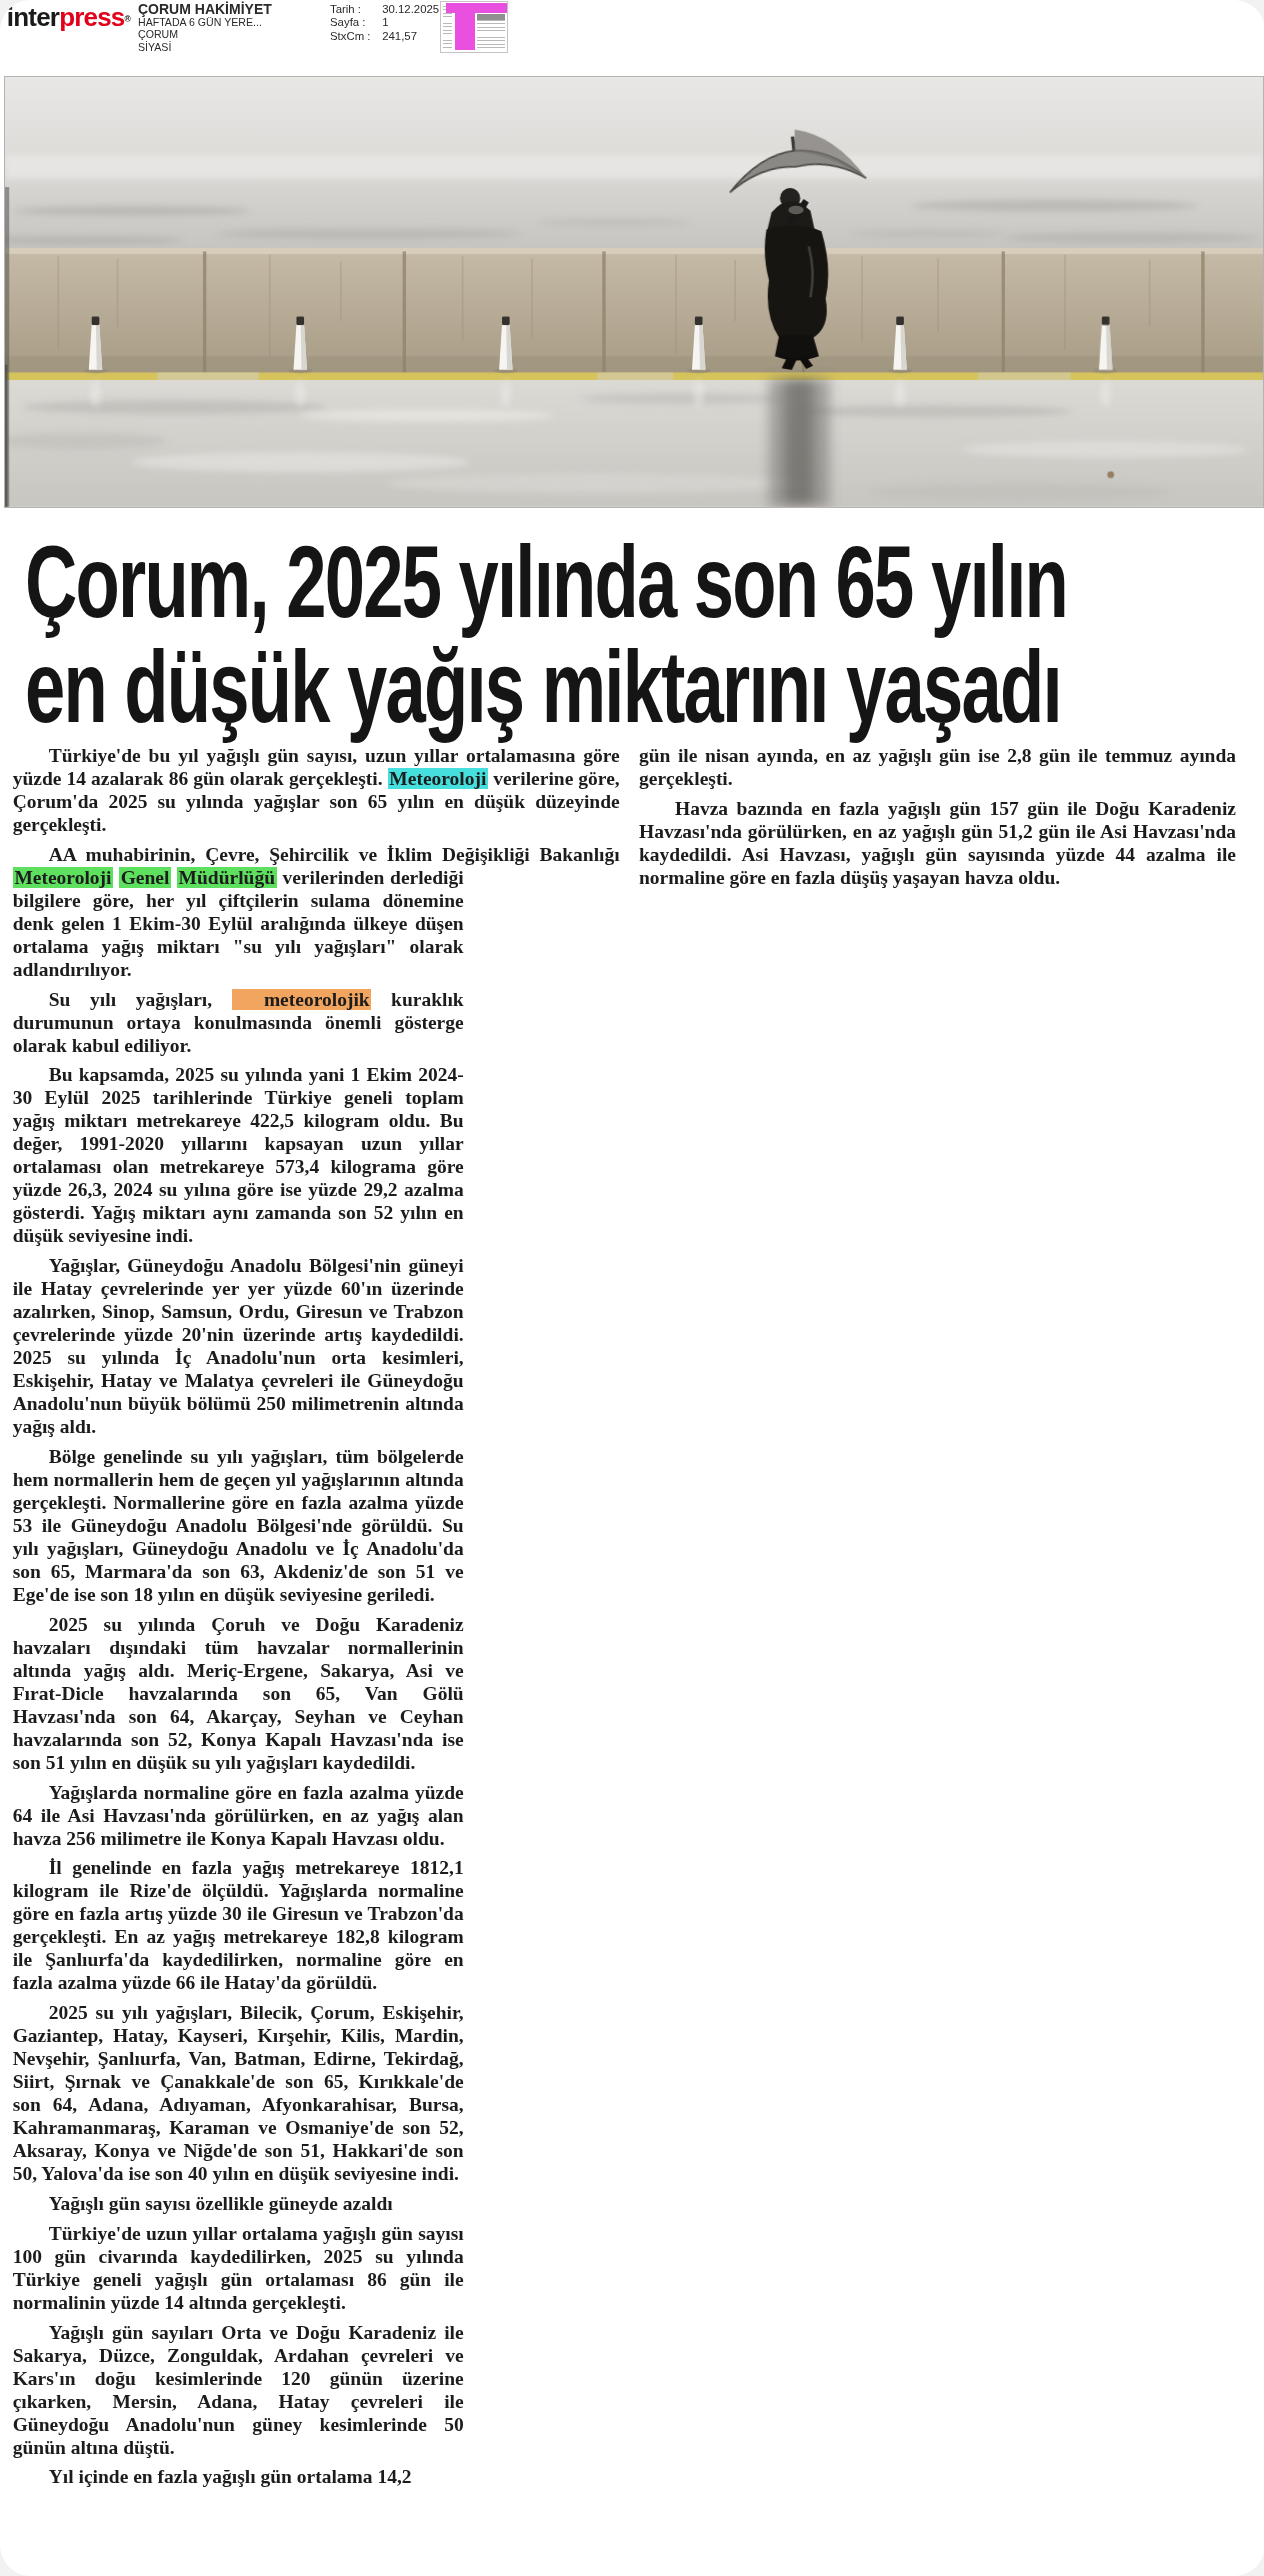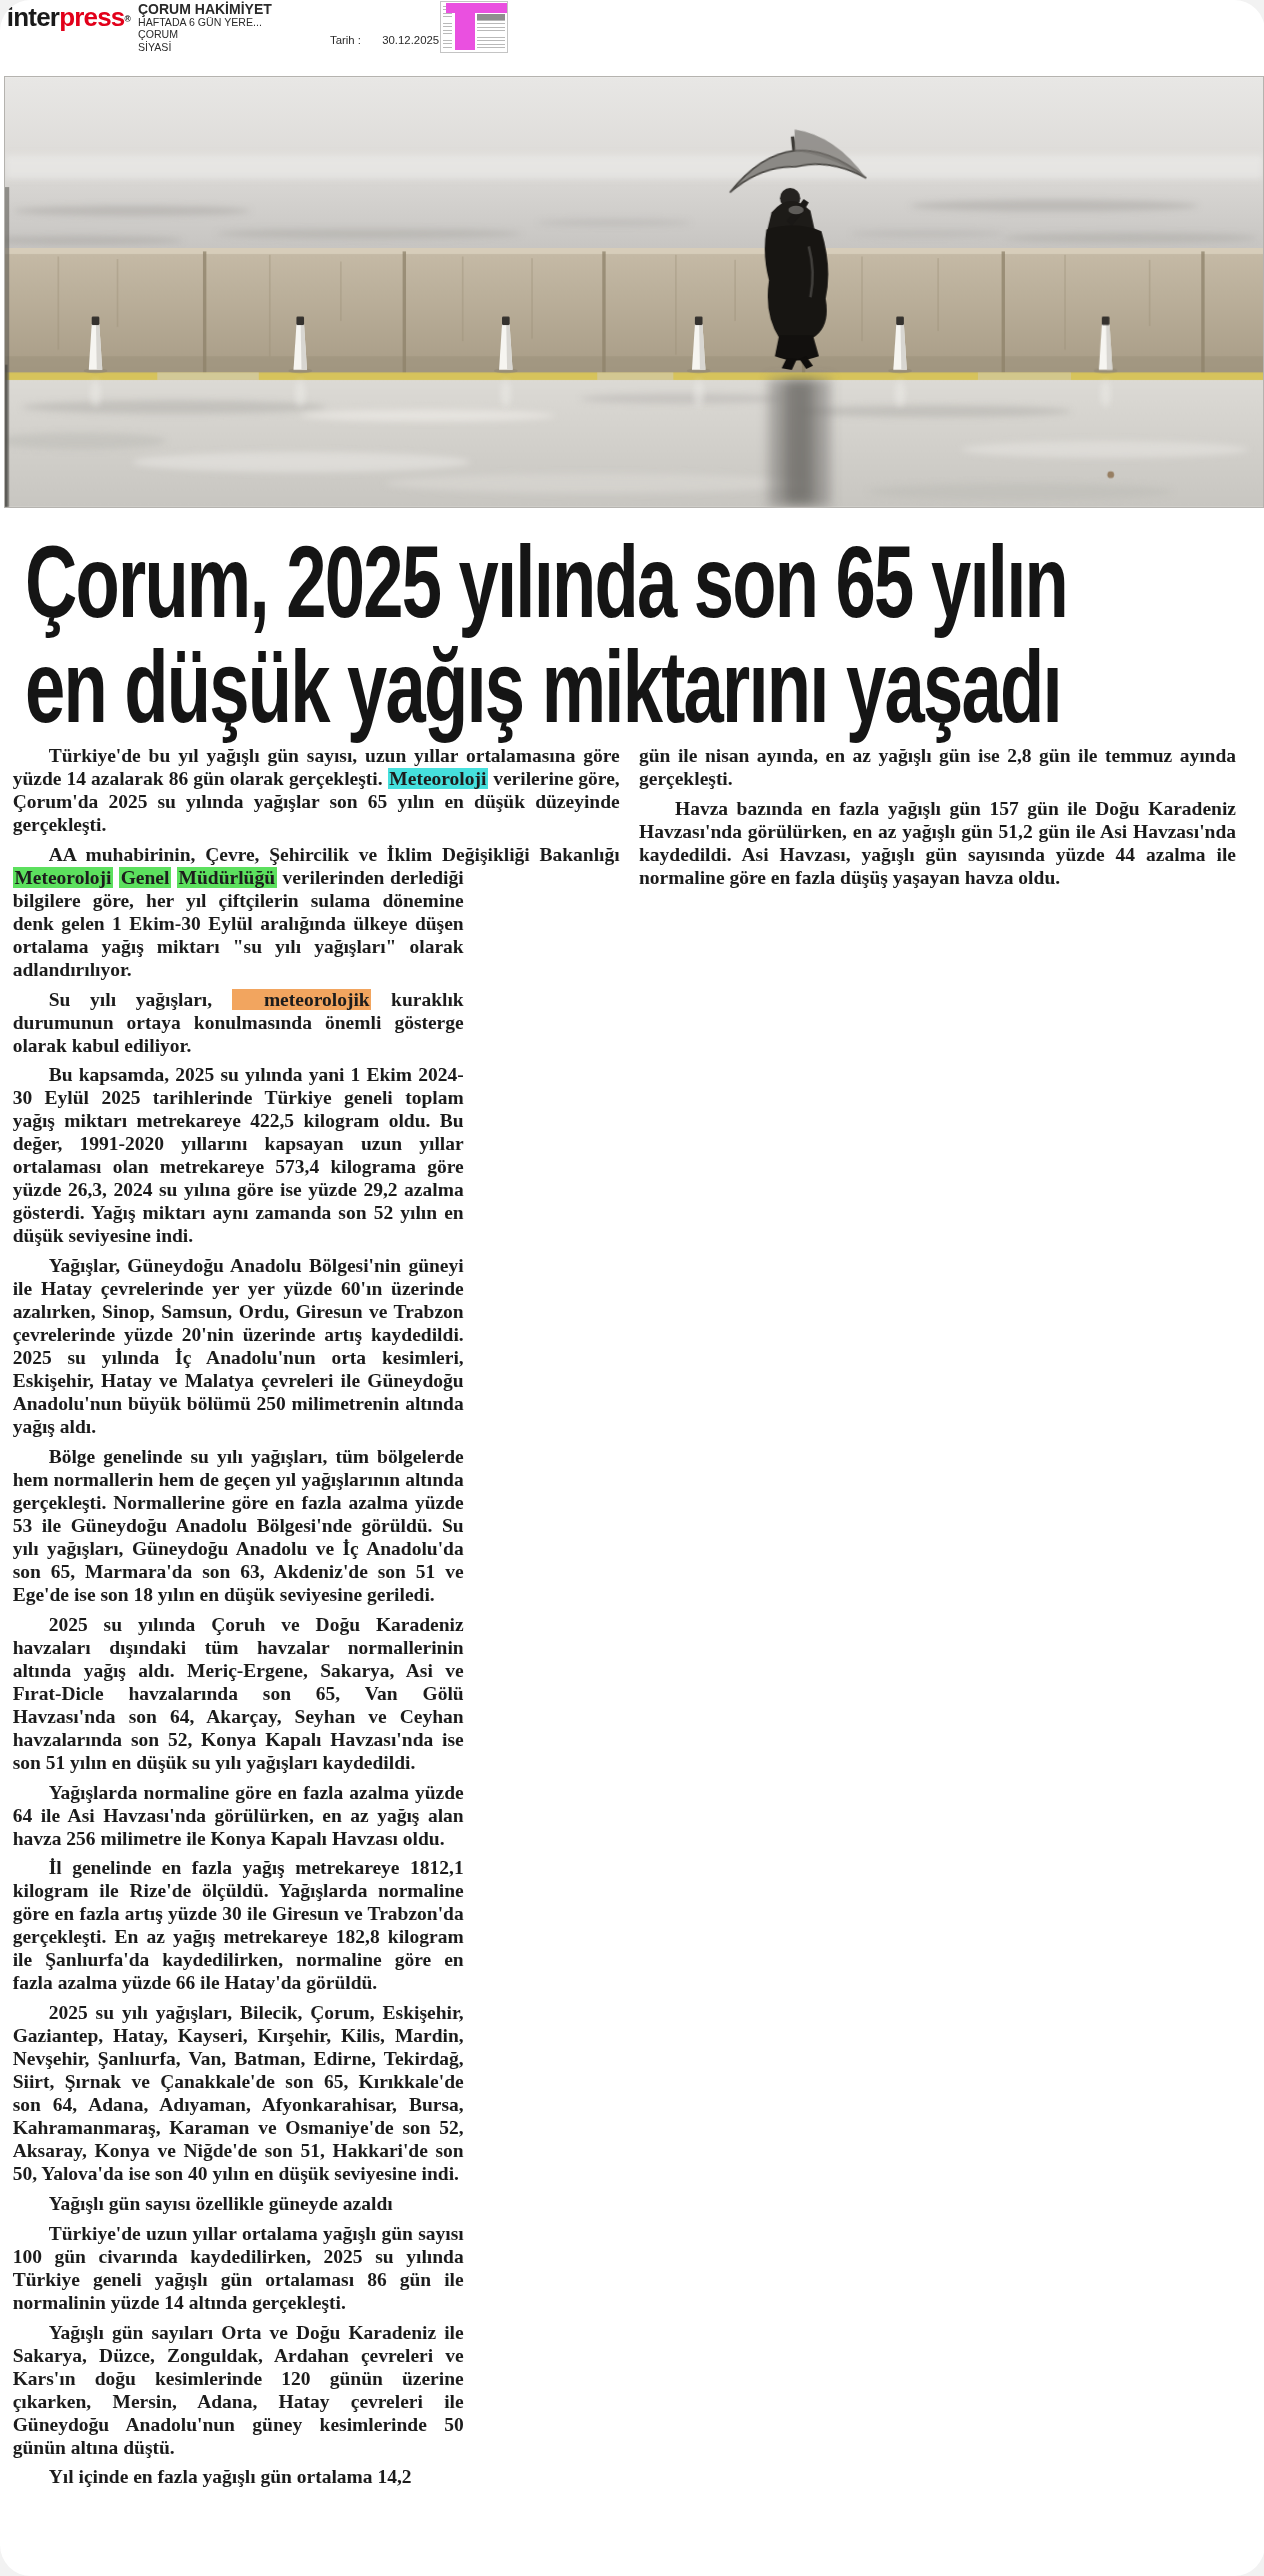--- a/index.html
+++ b/index.html
@@ -10,21 +10,21 @@
   .topbar{position:absolute;left:0;top:0;width:1265px;height:58px;font-family:"Liberation Sans", sans-serif;}
   .logo{position:absolute;left:6.8px;top:5px;font-size:26px;font-weight:bold;letter-spacing:-0.8px;line-height:25px;}
   .logo-black{color:#1a1a1a;}
   .logo-red{color:var(--logo-red,#e2001a);}
   .logo-reg{font-size:8.5px;vertical-align:top;color:#1a1a1a;position:relative;top:1.7px;}
   .pub{position:absolute;left:138px;top:1.7px;color:#2a2a2a;}
   .pub-name{font-size:14px;font-weight:bold;line-height:14.4px;white-space:nowrap;}
   .pub-line{font-size:10.6px;line-height:12.3px;white-space:nowrap;}
   .meta{position:absolute;left:330px;top:2.5px;font-size:11.4px;line-height:13.5px;color:#2a2a2a;}
   .meta-row{white-space:nowrap;}
-  .meta-label{display:inline-block;width:49px;margin-top:31px;}
+  .meta-label{display:inline-block;width:49px;}
   .meta-value{display:inline-block;}
 
   
   .thumb{position:absolute;left:440px;top:0.8px;width:68px;height:52px;background:#fff;
          border:0.8px solid #c4c4c4;box-sizing:border-box;}
   .thumb-lines{position:absolute;background:repeating-linear-gradient(#b9b9b9 0 0.8px,transparent 0.8px 3.4px);}
   .tl-left{left:1.7px;top:4.2px;width:9.3px;height:44px;}
   .tl-right{left:36px;top:18.6px;width:28px;height:30px;}
   .thumb-darkblock{position:absolute;left:36px;top:12px;width:28px;height:6px;background:#8f8f8f;}
   .thumb-bar{position:absolute;background:var(--thumb-magenta,#ea50e0);}

